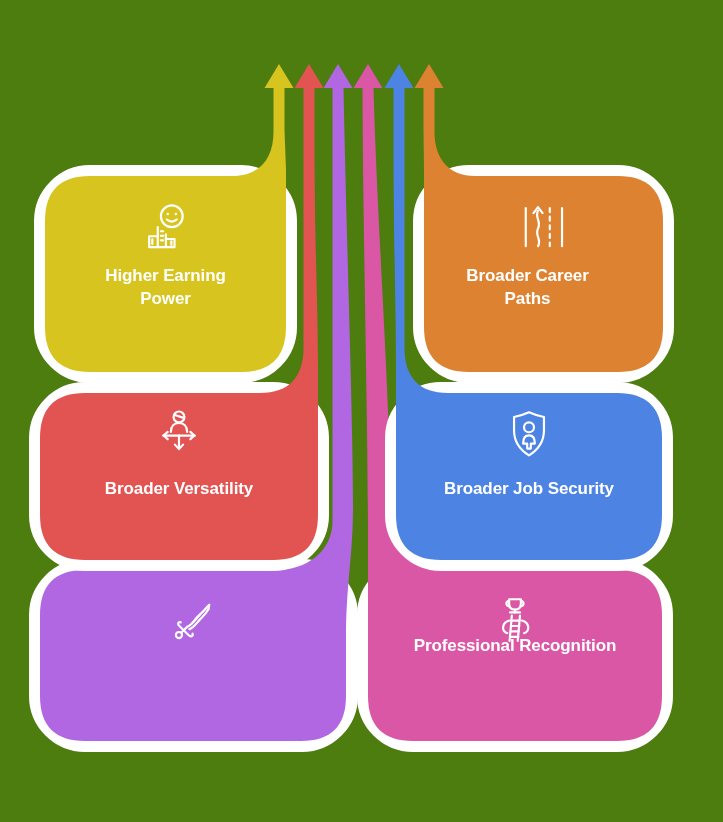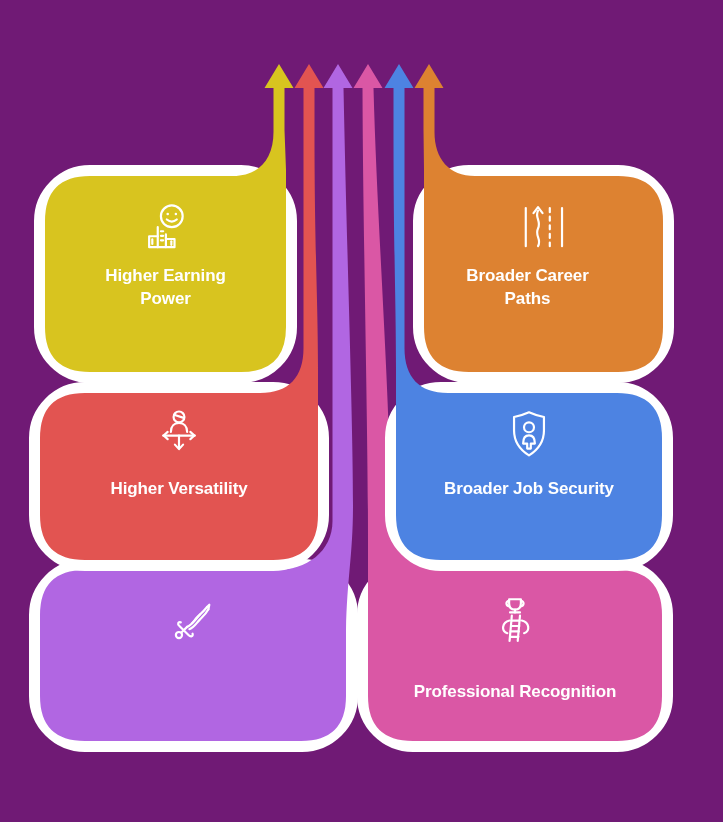--- a/index.html
+++ b/index.html
@@ -1,17 +1,17 @@
 <!DOCTYPE html>
 <html><head>
 <meta charset="utf-8">
 <style>
   html,body{margin:0;padding:0;background:#ffffff;}
   .stage{
-    position:relative;width:723px;height:822px;background:#701a75;overflow:hidden;
+    position:relative;width:723px;height:822px;background:#4d7c0f;overflow:hidden;
     font-family:"Liberation Sans", sans-serif;
   }
   .shapes{position:absolute;left:0;top:0;width:723px;height:822px;}
   .outline{fill:#ffffff;stroke:#ffffff;stroke-width:22;}
   .blk-label{
     position:absolute;color:#ffffff;font-weight:700;font-size:17px;line-height:1.38;
     text-align:center;letter-spacing:-0.1px;
   }
   .blk-icon{position:absolute;width:58px;height:58px;}
   .blk-icon svg{width:100%;height:100%;display:block;}
@@ -138,20 +138,20 @@
       <path class="ic" d="M28.2 31.5 h9 M27.7 37.5 h9 M27.2 43.5 h9 M26.7 49.5 h9"></path>
       <path class="ic" d="M26 31.5 C17.5 33.5 16.5 43 23.5 45.5"></path>
       <path class="ic" d="M39.5 31.5 C48 33.5 49 43 42 45.5"></path>
     </svg>
   </div>
 
   <div class="blk-label" style="left:90px;top:264px;width:151px;">Higher Earning Power</div>
 
   <div class="blk-label" style="left:452px;top:264px;width:151px;">Broader Career Paths</div>
 
-  <div class="blk-label" style="left:54px;top:477px;width:250px;">Higher Versatility</div>
+  <div class="blk-label" style="left:54px;top:477px;width:250px;">Broader Versatility</div>
 
   <div class="blk-label" style="left:404px;top:477px;width:250px;">Broader Job Security</div>
 
 
-  <div class="blk-label" style="left:390px;top:680px;width:250px;">Professional Recognition</div>
+  <div class="blk-label" style="left:390px;top:634px;width:250px;">Professional Recognition</div>
 
 </div>
 
 </body></html>

